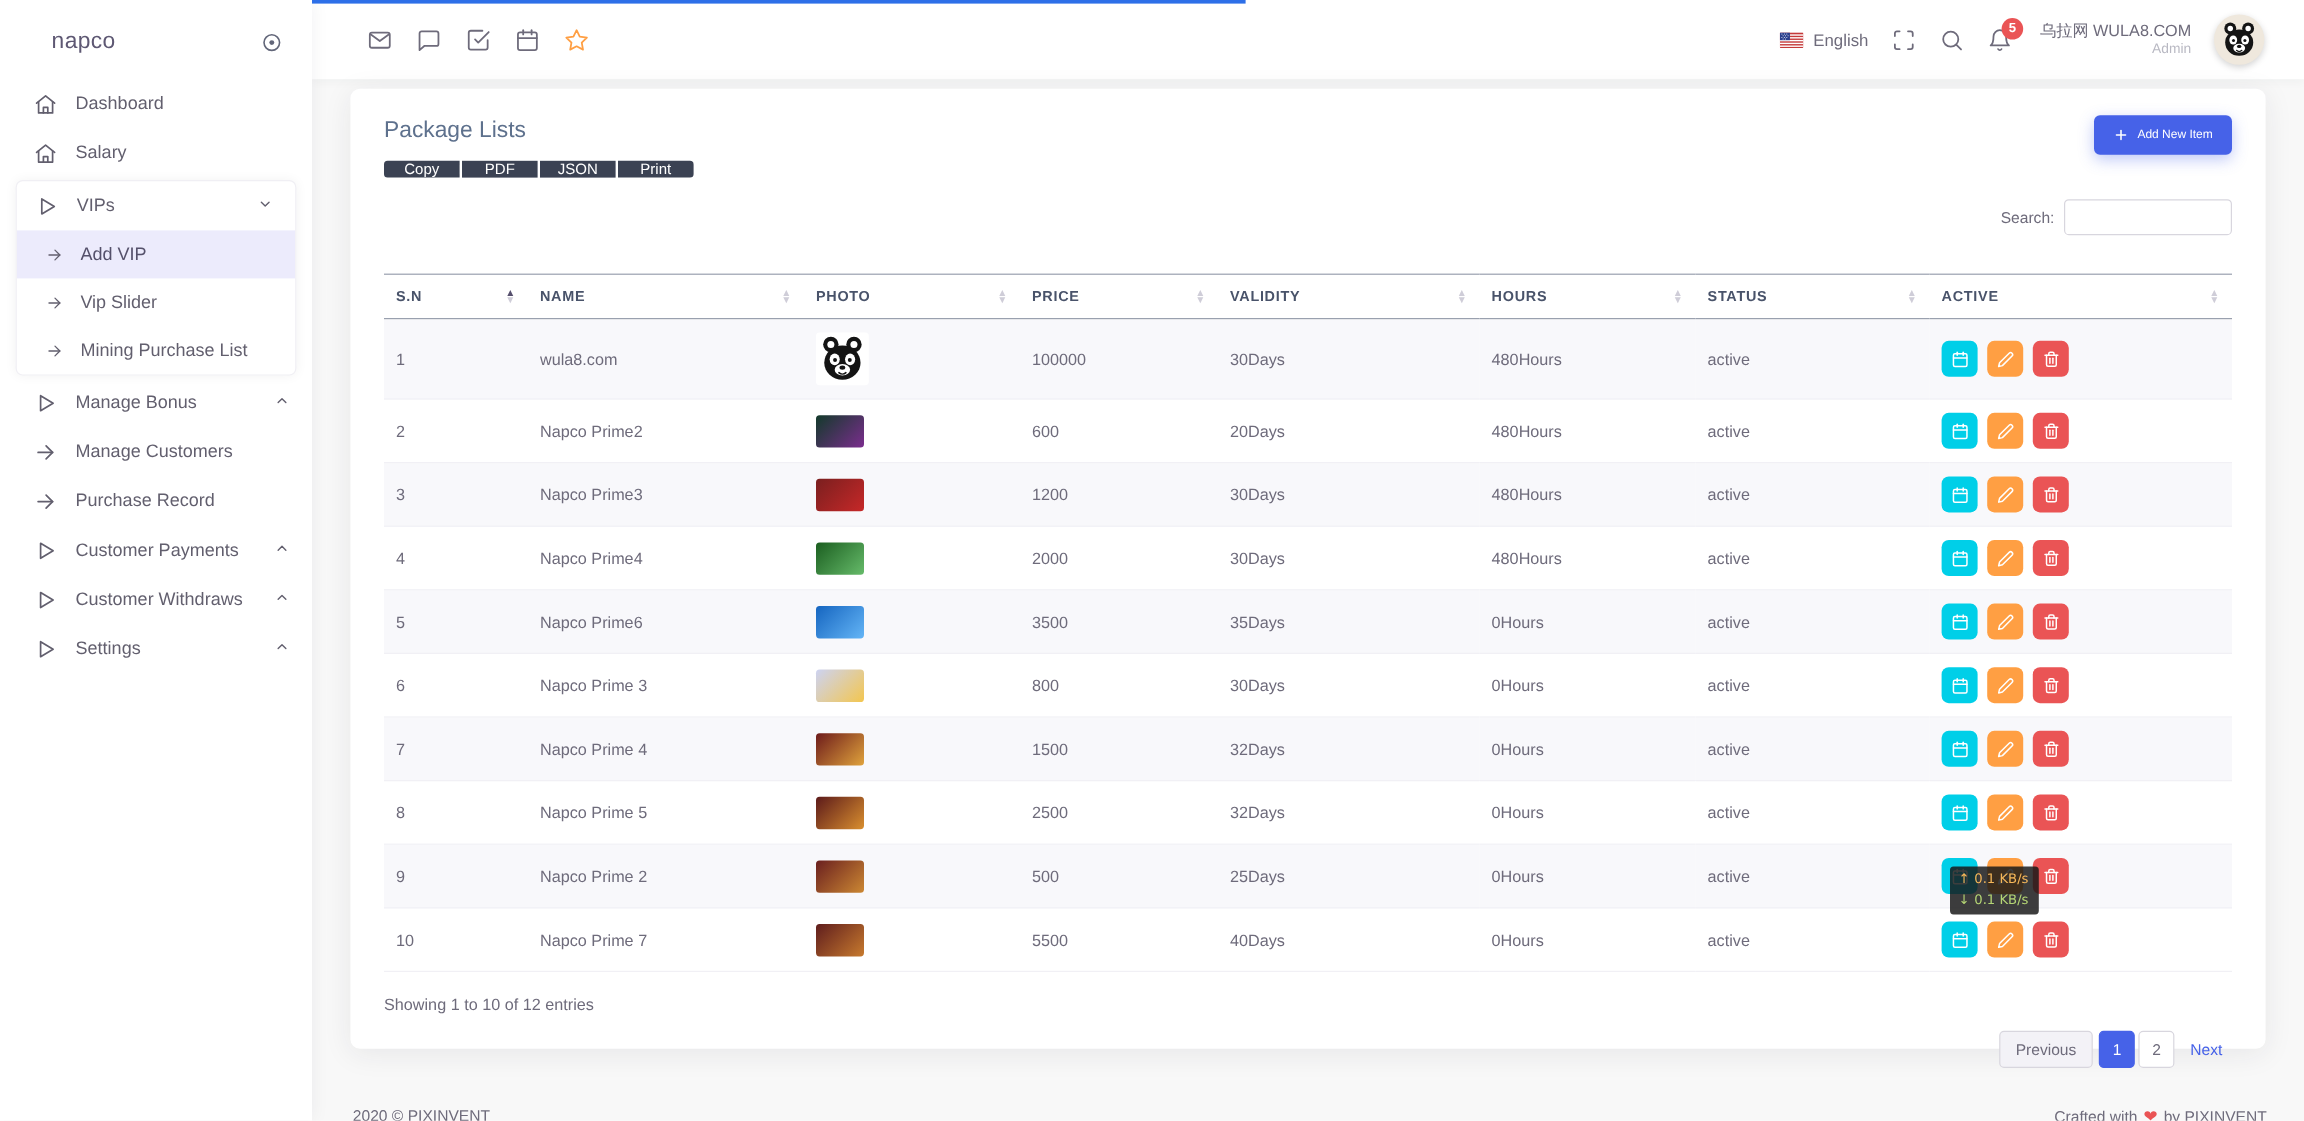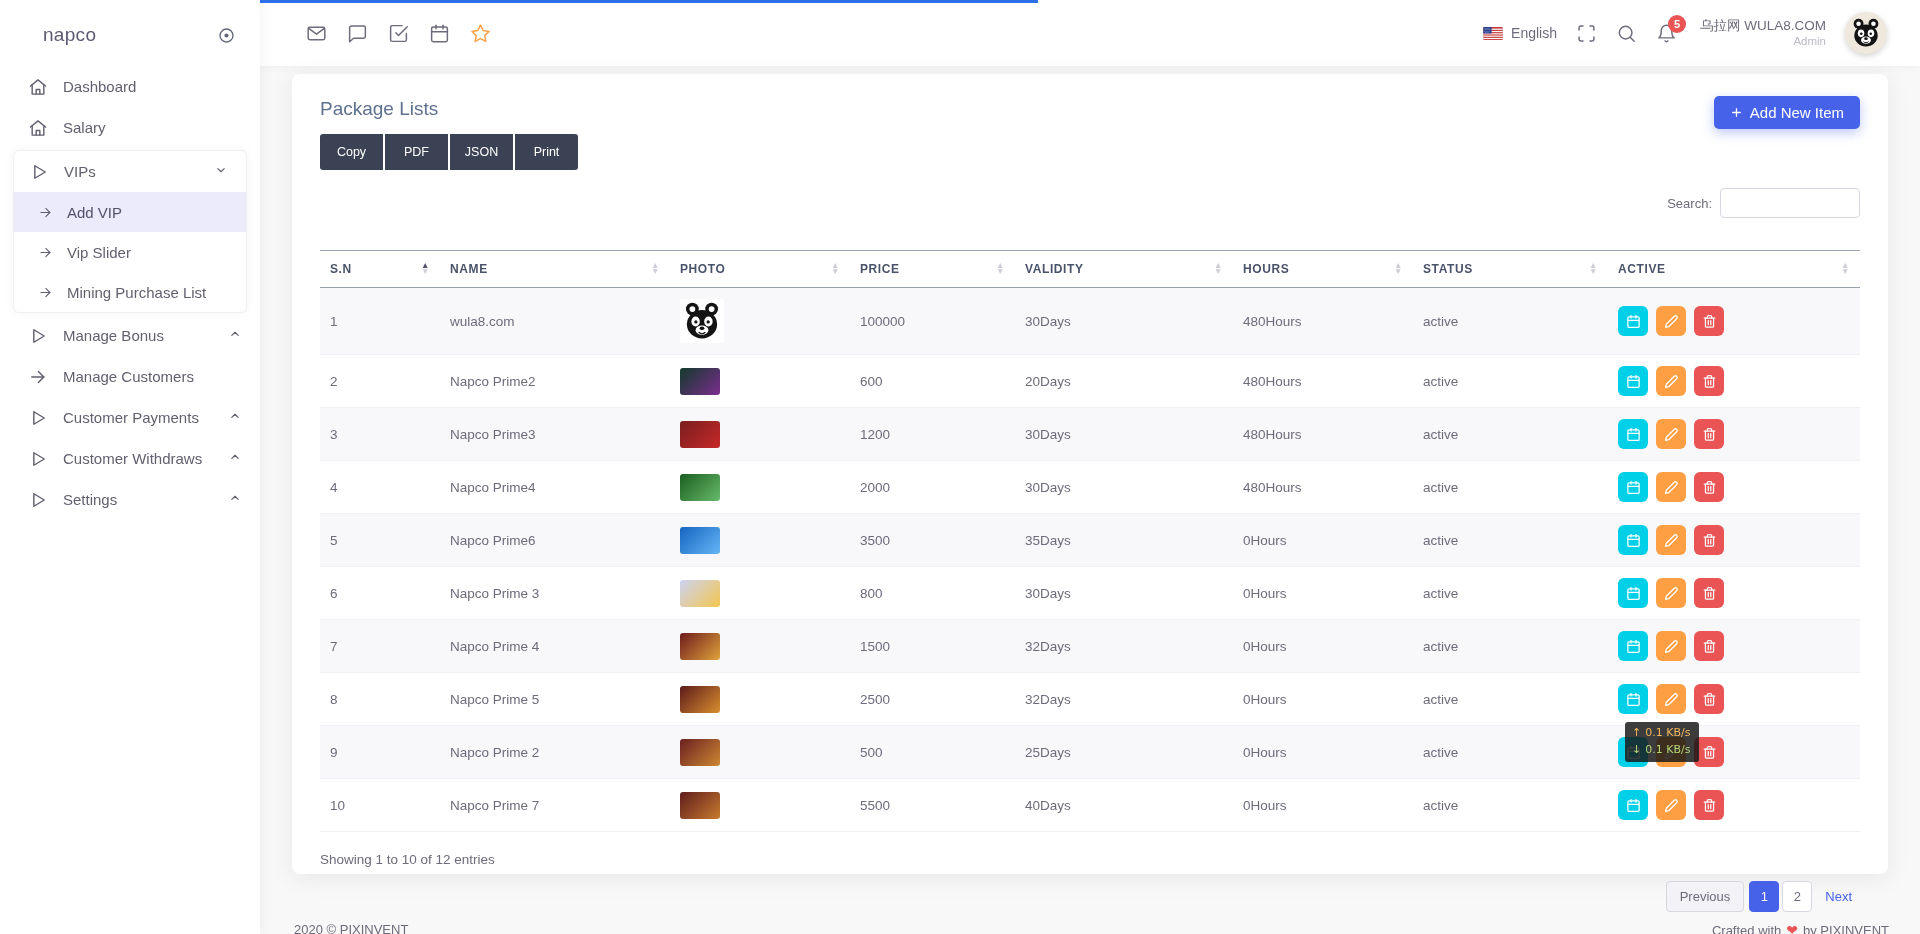--- a/index.html
+++ b/index.html
@@ -53,24 +53,24 @@
   .badge { position: absolute; top: -8px; right: -9px; background: var(--danger, #ea5455); color: #fff; font-size: 11px; min-width: 18px; height: 18px; border-radius: 9px; display: flex; align-items: center; justify-content: center; padding: 0 4px; font-weight: 700; }
   .user-meta { text-align: right; line-height: 1.3; margin-left: 4px; }
   .user-name { font-size: 13.5px; color: #6e6b7b; font-weight: 500; }
   .user-role { font-size: 11.5px; color: #b9b9c3; }
   .avatar { width: 42px; height: 42px; border-radius: 50%; background: #efe8dd; display: flex; align-items: center; justify-content: center; box-shadow: 0 2px 6px rgba(0,0,0,.18); cursor: pointer; overflow: hidden; }
   .avatar svg { width: 34px; height: 34px; }
 
   
   .card { margin: 8px 32px 0 32px; background: #fff; border-radius: 8px; box-shadow: 0 4px 24px rgba(34,41,47,.08); padding: 24px 28px 26px; position: relative; height: 800px; }
   .card-title { font-size: 19px; color: var(--heading, #5e718d); font-weight: 500; }
-  .add-btn { position: absolute; top: 22px; right: 28px; height: 33px; background: var(--primary, #4662e8); color: #fff; border: none; border-radius: 5px; font-size: 15px; display: flex; align-items: center; gap: 7px; padding: 0 16px; cursor: pointer; box-shadow: 0 4px 12px rgba(70,98,232,.35); font-family: inherit; }
+  .add-btn { position: absolute; top: 22px; right: 28px; height: 33px; background: var(--primary, #4662e8); color: #fff; border: none; border-radius: 5px; font-size: 10px; display: flex; align-items: center; gap: 7px; padding: 0 16px; cursor: pointer; box-shadow: 0 4px 12px rgba(70,98,232,.35); font-family: inherit; }
   .add-btn svg { width: 13px; height: 13px; }
   .export-group { display: flex; gap: 2px; margin-top: 14px; }
-  .export-btn { background: var(--dark-button, #3b4253); color: #fff; border: none; font-size: 12.5px; height: 36px; width: 63px; cursor: pointer; font-family: inherit; }
+  .export-btn { background: var(--dark-button, #3b4253); color: #fff; border: none; font-size: 12.5px; height: 14px; width: 63px; cursor: pointer; font-family: inherit; }
   .export-btn:first-child { border-radius: 3px 0 0 3px; }
   .export-btn:last-child { border-radius: 0 3px 3px 0; }
   .search-row { display: flex; justify-content: flex-end; align-items: center; gap: 8px; margin-top: 18px; font-size: 13px; color: #6e6b7b; }
   .search-input { width: 140px; height: 30px; border: 1px solid #d8d6de; border-radius: 4px; padding: 0 8px; font-size: 13px; color: #6e6b7b; outline: none; font-family: inherit; background: #fff; }
 
   
   .data-table { width: 100%; border-collapse: collapse; margin-top: 32px; table-layout: fixed; }
   .col-sn { width: 120px; } .col-name { width: 230px; } .col-photo { width: 180px; }
   .col-price { width: 165px; } .col-validity { width: 218px; } .col-hours { width: 180px; }
   .col-status { width: 195px; } .col-active { width: auto; }
@@ -193,20 +193,29 @@
           </svg></span>
       </div>
       <div class="menu-item">
         <span class="mi-icon">
           <svg viewBox="0 0 24 24" fill="none" stroke="currentColor" stroke-width="1.7" stroke-linecap="round" stroke-linejoin="round">
             <line x1="4.5" y1="12" x2="19" y2="12"></line>
             <polyline points="12.5 5.5 19 12 12.5 18.5"></polyline>
           </svg>
         </span>
         <span class="mi-label">Manage Customers</span>
+      </div>
+      <div class="menu-item">
+        <span class="mi-icon">
+          <svg viewBox="0 0 24 24" fill="none" stroke="currentColor" stroke-width="1.7" stroke-linecap="round" stroke-linejoin="round">
+            <line x1="4.5" y1="12" x2="19" y2="12"></line>
+            <polyline points="12.5 5.5 19 12 12.5 18.5"></polyline>
+          </svg>
+        </span>
+        <span class="mi-label">Purchase Record</span>
       </div>
       <div class="menu-item">
         <span class="mi-icon">
           <svg viewBox="0 0 24 24" fill="none" stroke="currentColor" stroke-width="1.7" stroke-linecap="round" stroke-linejoin="round">
             <polygon points="7 4.5 19.5 12 7 19.5 7 4.5"></polygon>
           </svg>
         </span>
         <span class="mi-label">Customer Payments</span>
         <span class="mi-chevron"><svg viewBox="0 0 24 24" fill="none" stroke="currentColor" stroke-width="2" stroke-linecap="round" stroke-linejoin="round">
             <polyline points="6.5 14.5 12 9 17.5 14.5"></polyline>

